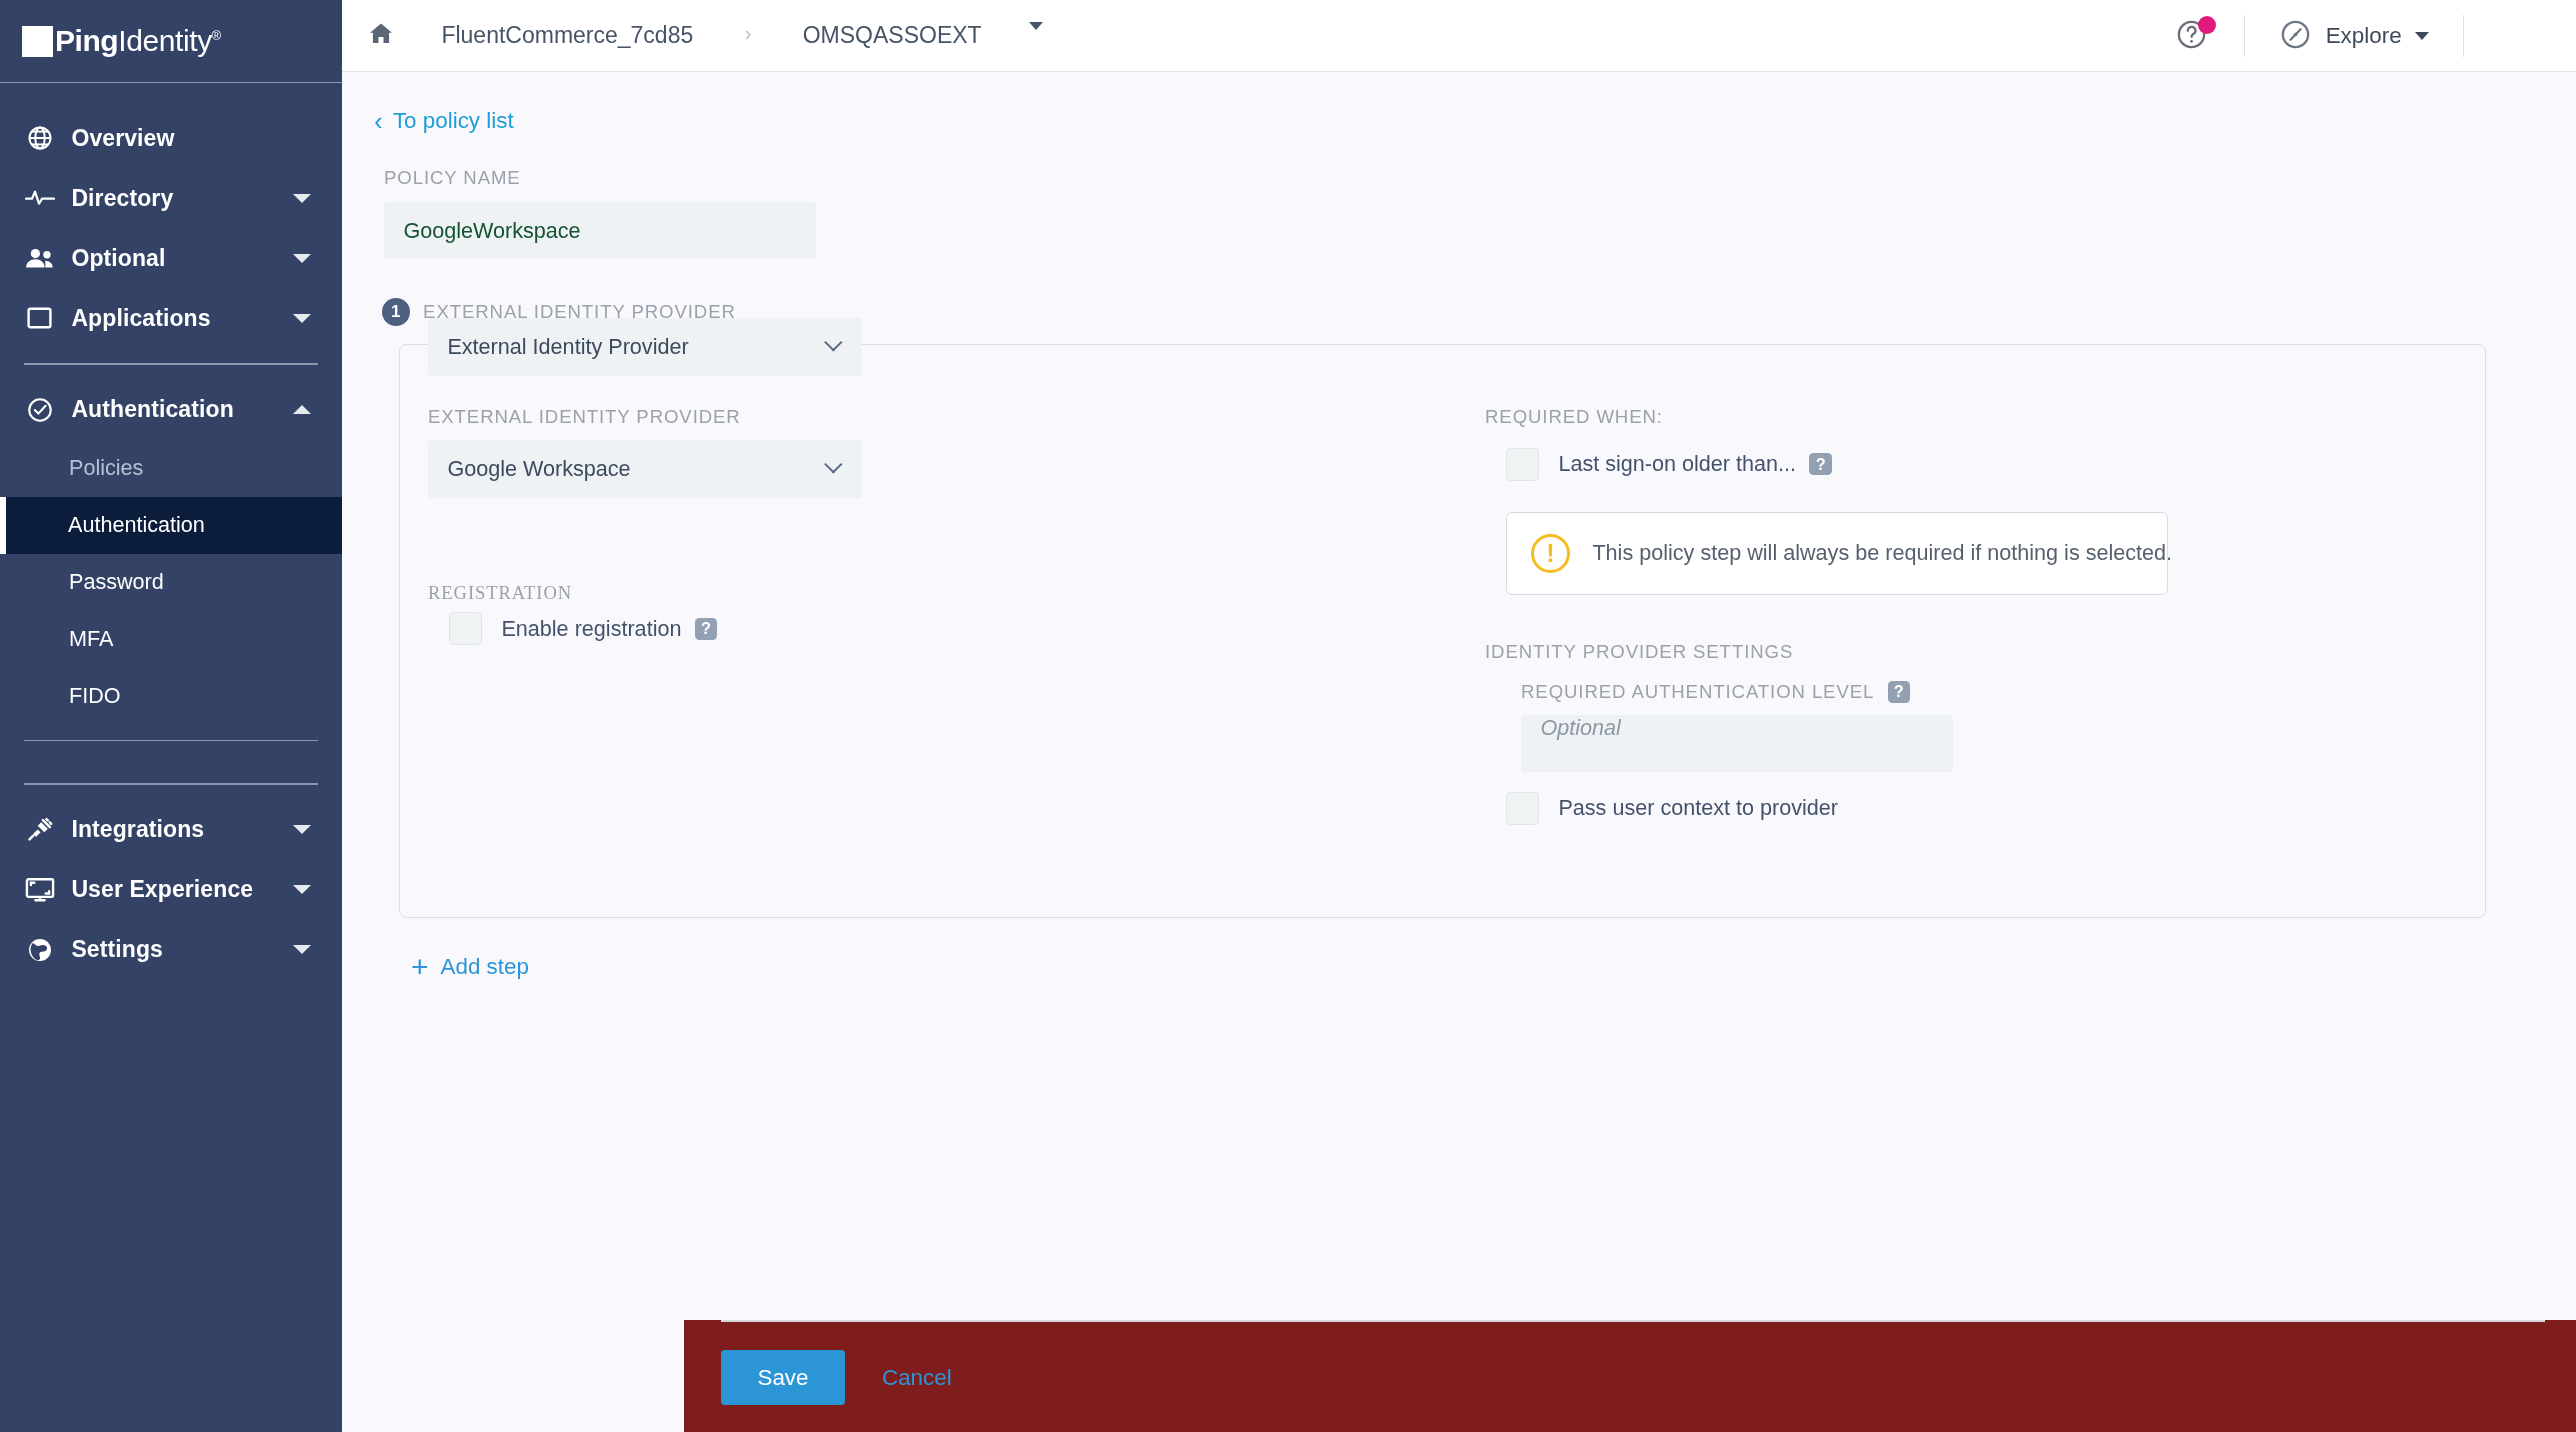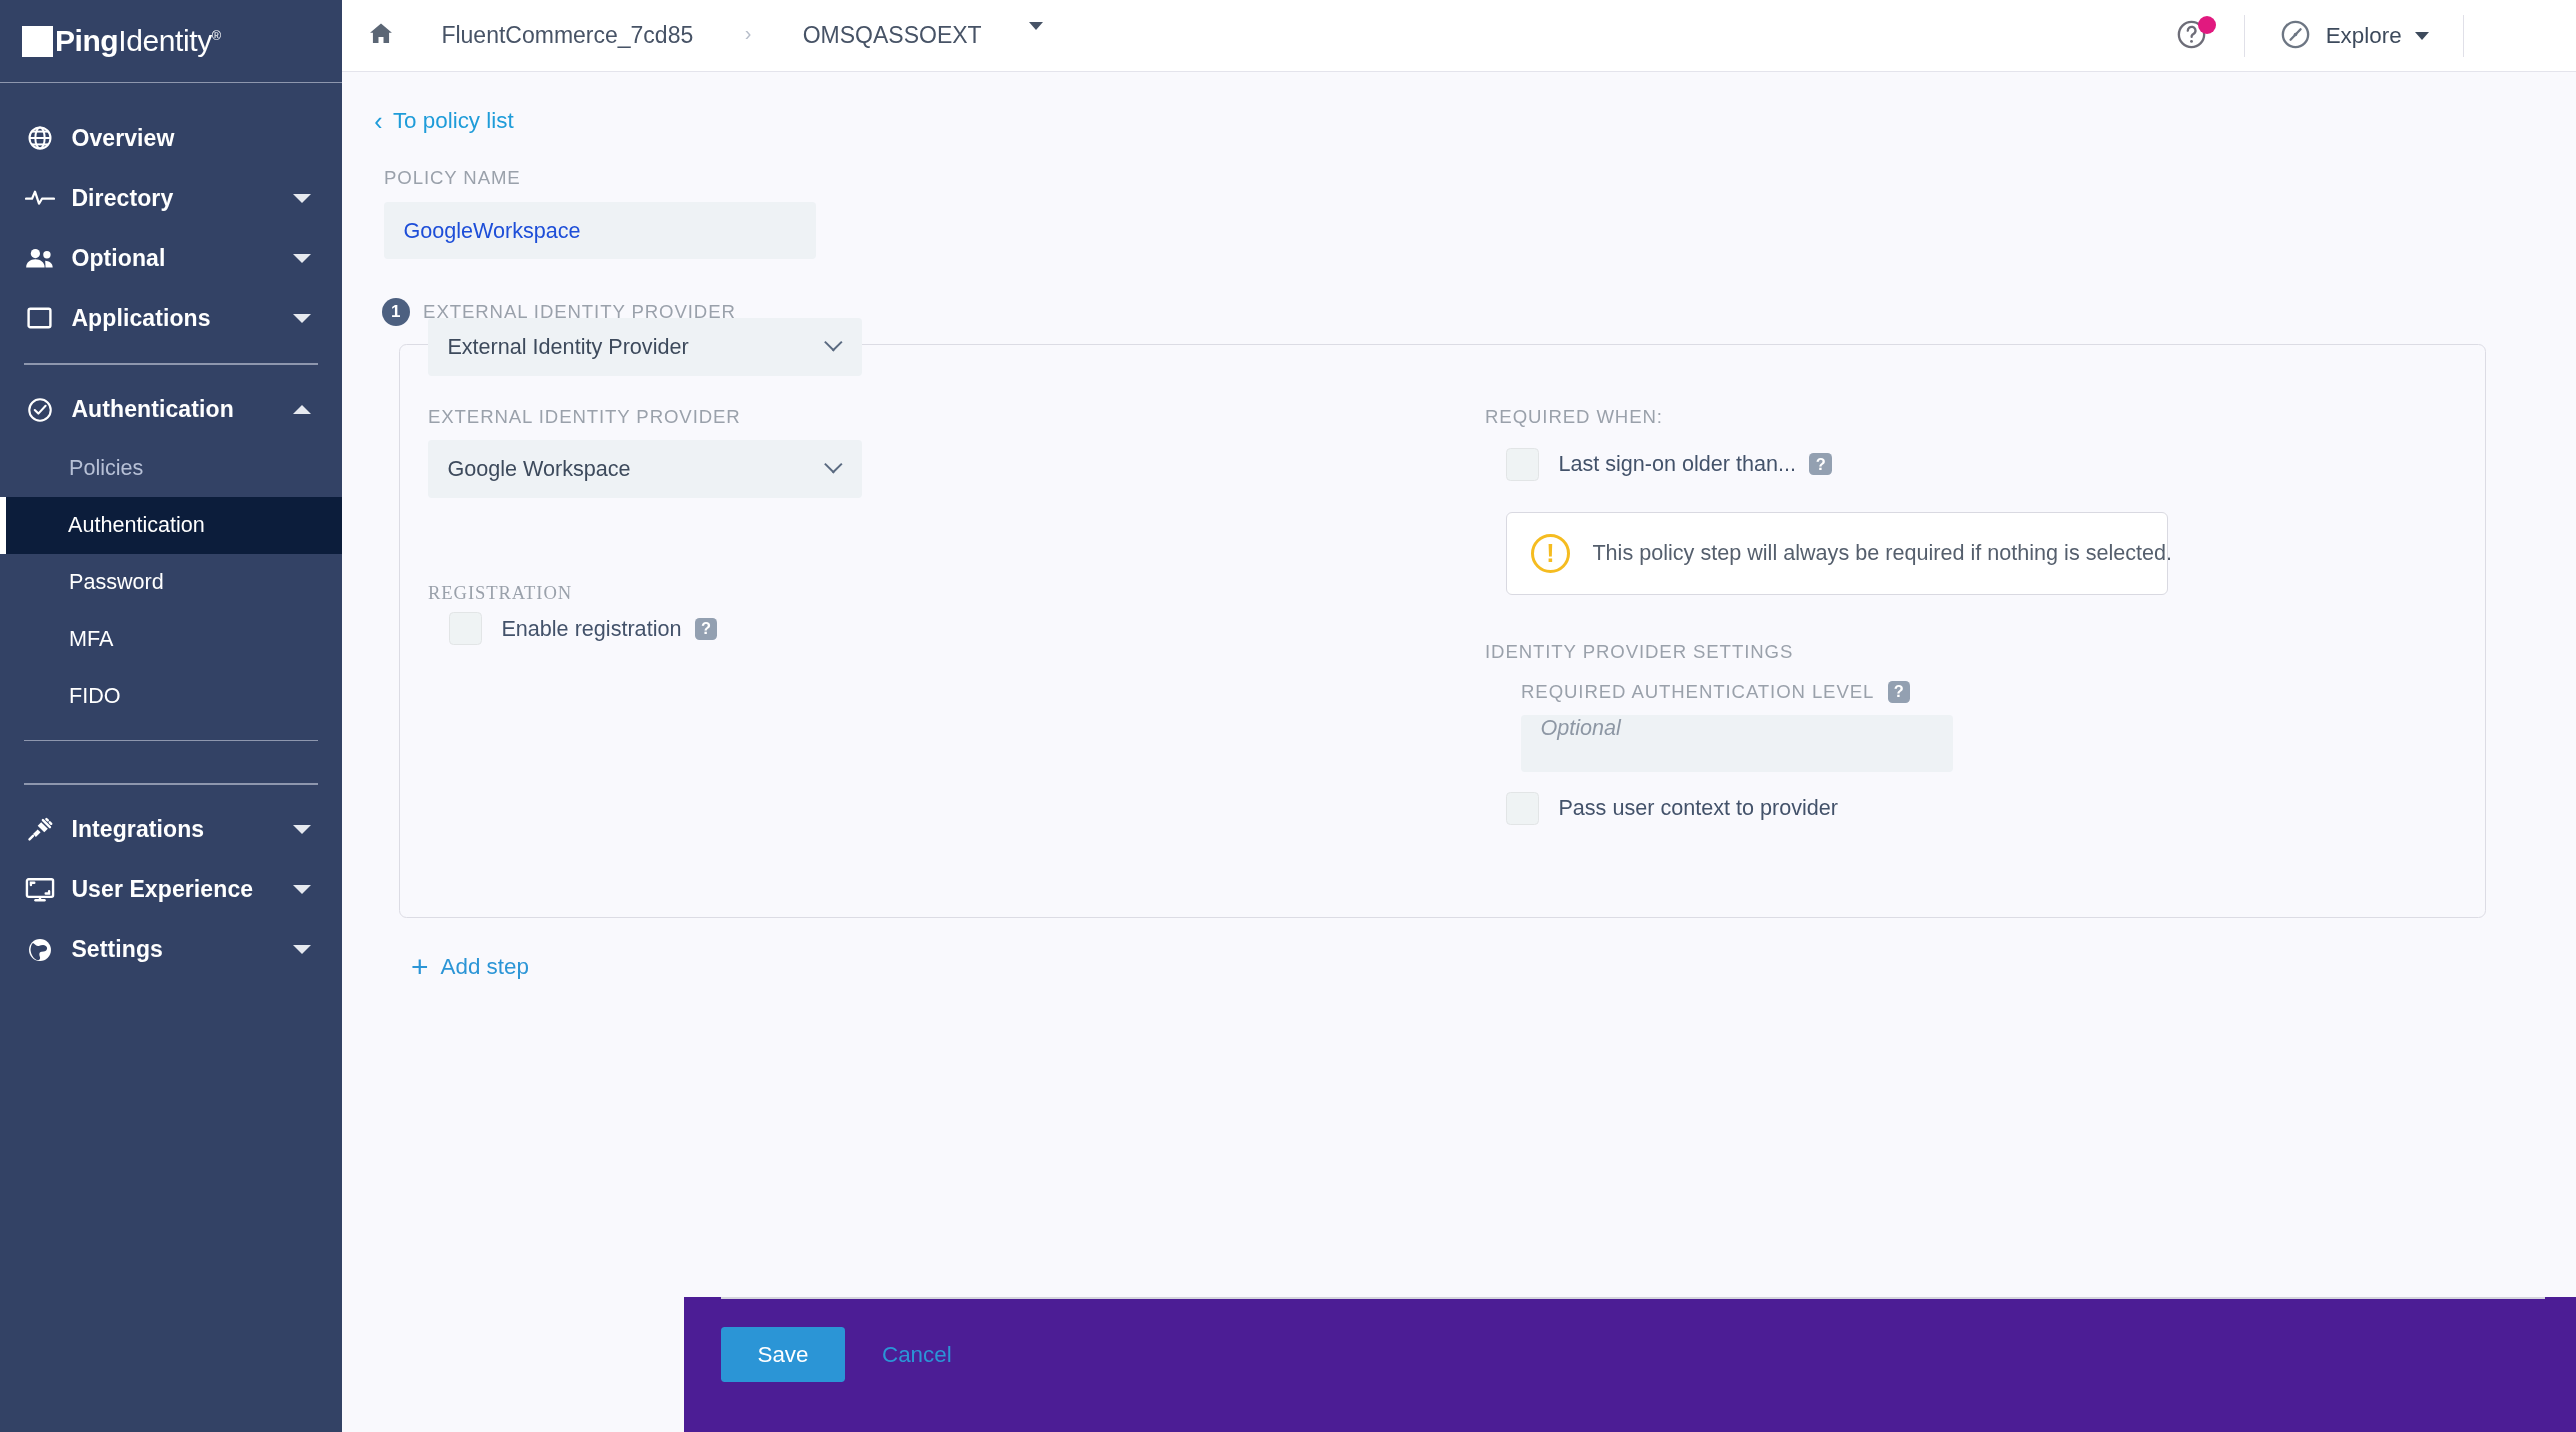--- a/index.html
+++ b/index.html
@@ -217,21 +217,21 @@
   .text-input {
     width: 432px;
     height: 57px;
     background: #eef2f5;
     border: none;
     border-radius: 3.7px;
     display: flex;
     align-items: center;
     padding-left: 19.4px;
     font-size: 21.6px;
-    color: #1d4ed8;
+    color: #14532d;
     margin-left: 12px;
   }
 
   .step-header {
     display: flex;
     align-items: center;
     margin: 39px 0 0 9.7px;
   }
   .step-num {
     width: 28px; height: 28px;
@@ -397,22 +397,22 @@
   }
   .plus {
     font-size: 30px;
     font-weight: 300;
     margin-right: 12px;
     line-height: 1;
   }
   .footer-wrap {
     position: absolute;
     left: 342px; right: 0; bottom: 0;
-    height: 136px;
-    background: #4c1d95;
+    height: 113px;
+    background: #7f1d1d;
   }
   .footer-rule {
     position: absolute;
     left: 37px; right: 31px; top: 0;
     height: 1.5px; background: #d5d5dd;
   }
   .btn-save {
     position: absolute;
     left: 37px; top: 30px;
     width: 124px; height: 55px;

